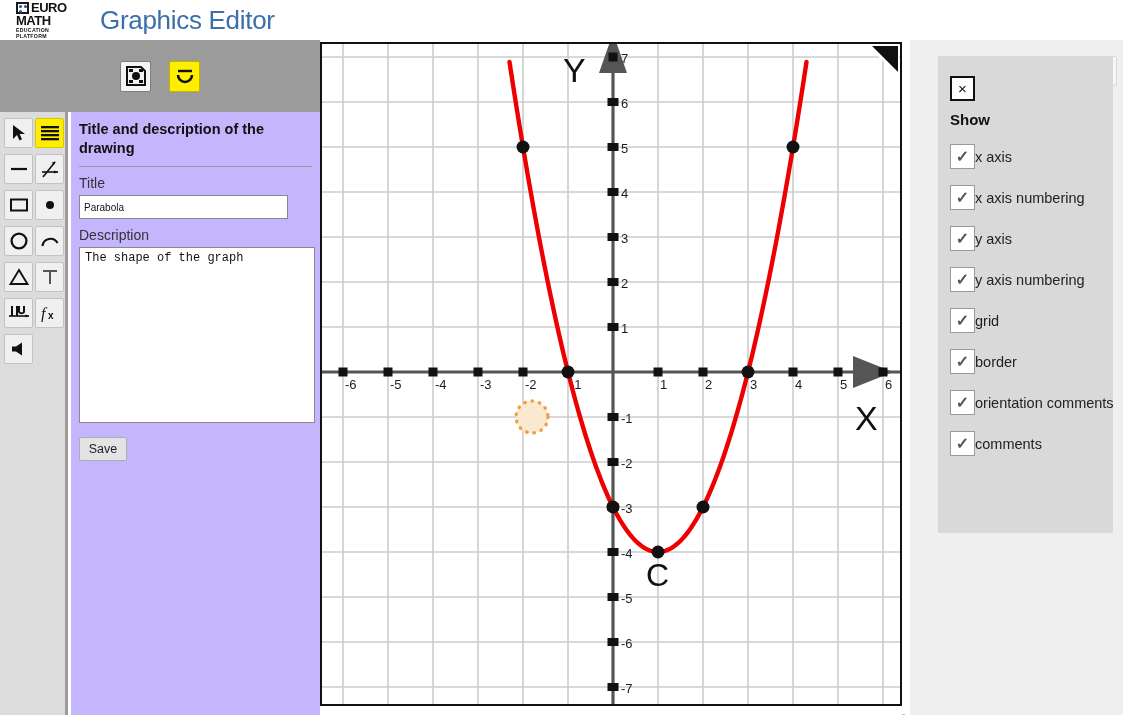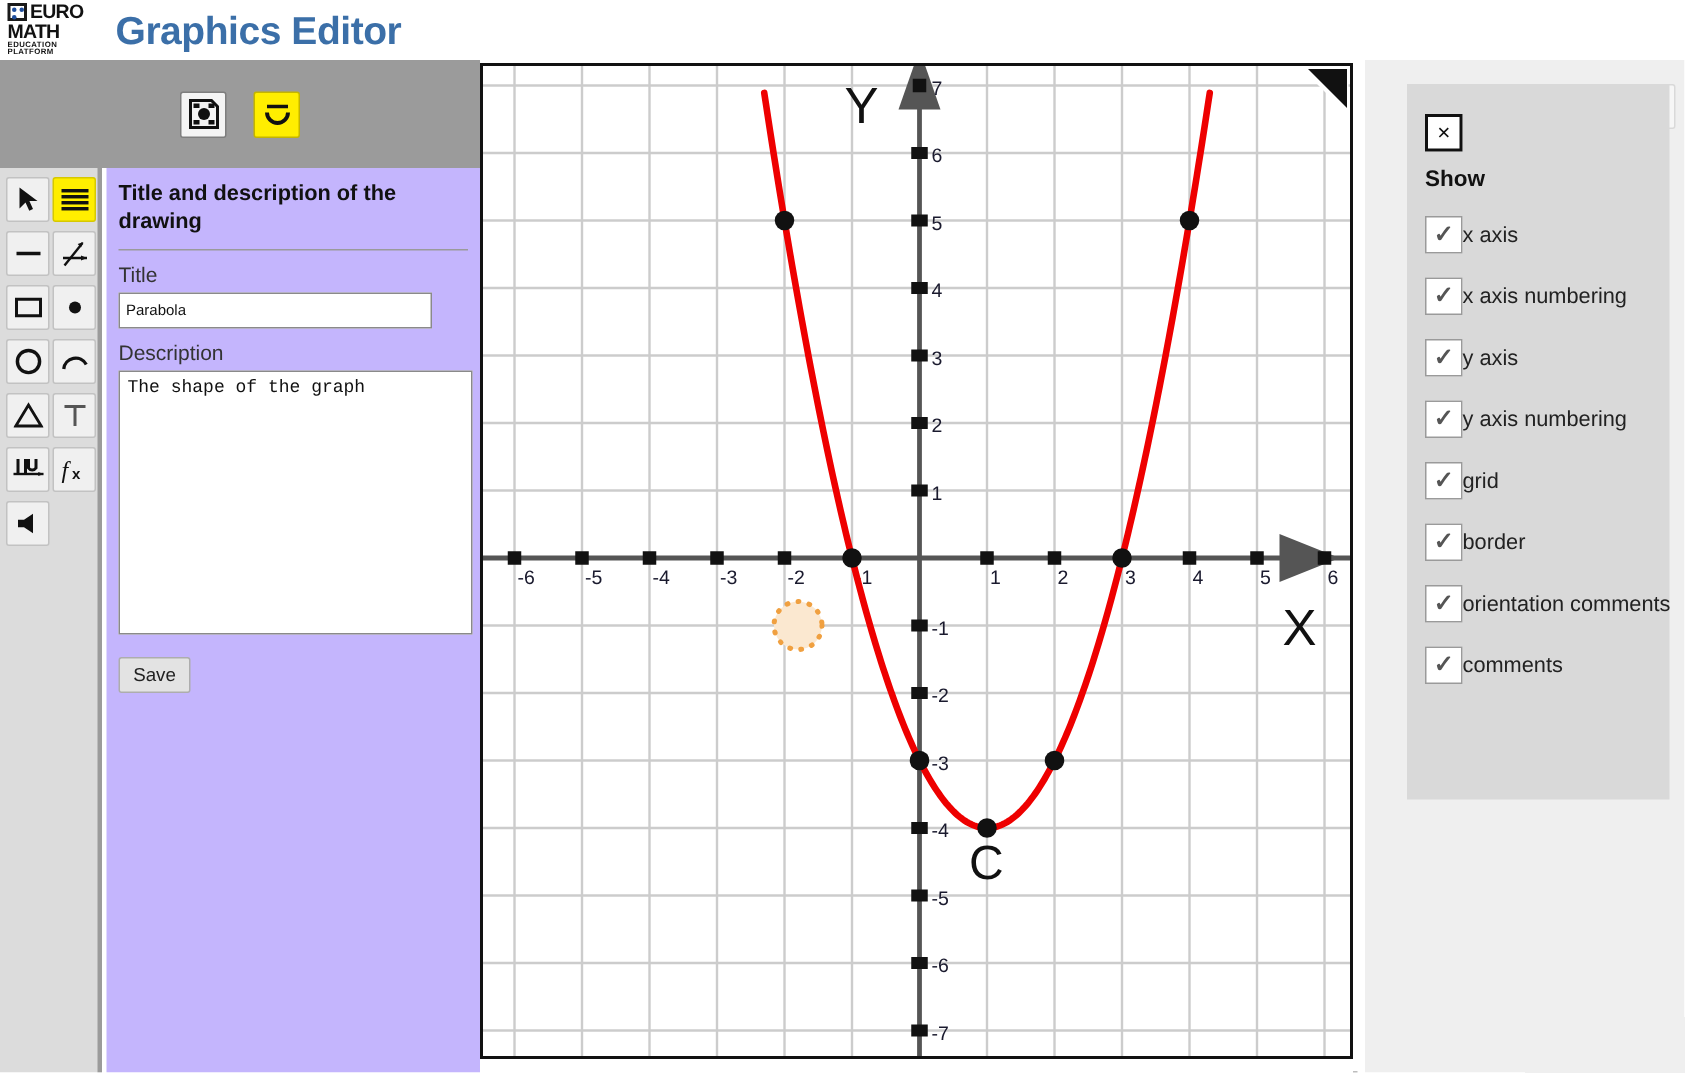--- a/index.html
+++ b/index.html
@@ -12,40 +12,40 @@
   }
   #app { position: relative; width: 1123px; height: 715px; background: #ffffff; }
 
   
   .header {
     position: absolute; left: 0; top: 0; width: 1123px; height: 40px;
     background: #ffffff;
     display: flex; align-items: center;
   }
   .logo-box {
-    width: 64px; height: 38px; margin-left: 5px;
-    display: flex; flex-direction: column; 
+    width: 64px; height: 38px; margin-left: 16px;
+    display: flex; flex-direction: column; justify-content: center;
     line-height: 1;
   }
   .logo-row { display: flex; align-items: center; }
   .logo-dots {
     display: inline-block; width: 13px; height: 12px; position: relative;
     border: 2px solid #1a1a1a; margin-right: 2px; background: #fff;
   }
   .logo-dots i { position: absolute; width: 3px; height: 3px; background: #1f4e9c; border-radius: 50%; }
   .logo-dots i.d1 { left: 1px; top: 1px; }
   .logo-dots i.d2 { left: 6px; top: 1px; }
   .logo-dots i.d3 { left: 1px; top: 6px; }
   .logo-word { font-size: 13px; font-weight: bold; color: #111; letter-spacing: -0.5px; }
   .logo-word2 { font-size: 13px; font-weight: bold; color: #111; letter-spacing: -0.5px; }
   .logo-sub { font-size: 5.2px; font-weight: bold; color: #111; letter-spacing: 0.3px; margin-top: 1px; }
 
   .app-title {
-    margin-left: 8px;
-    font-size: 26px; font-weight: bold; color: #3b6fa8;
+    margin-left: 20px;
+    font-size: 26px; font-weight: normal; color: #3b6fa8;
     letter-spacing: -0.3px;
   }
   .hdr-actions {
     position: absolute; right: 6px; top: 3px;
     display: flex; gap: 6px; align-items: center;
   }
   .btn {
     height: 33px; padding: 0 18px;
     display: inline-flex; align-items: center; justify-content: center;
     font-size: 14.5px; font-weight: bold; cursor: pointer;

